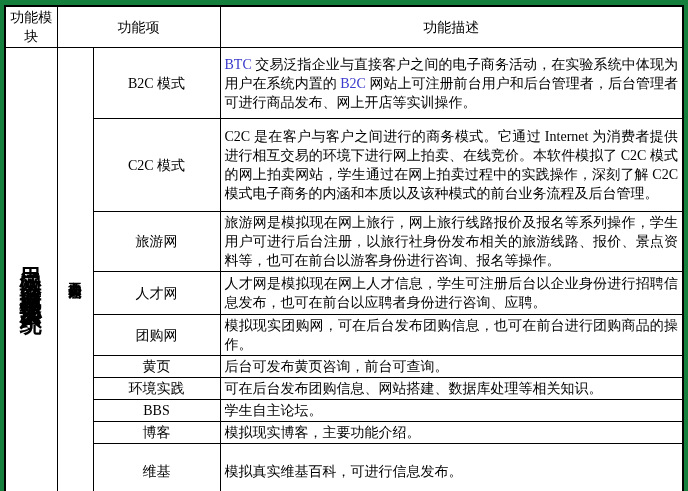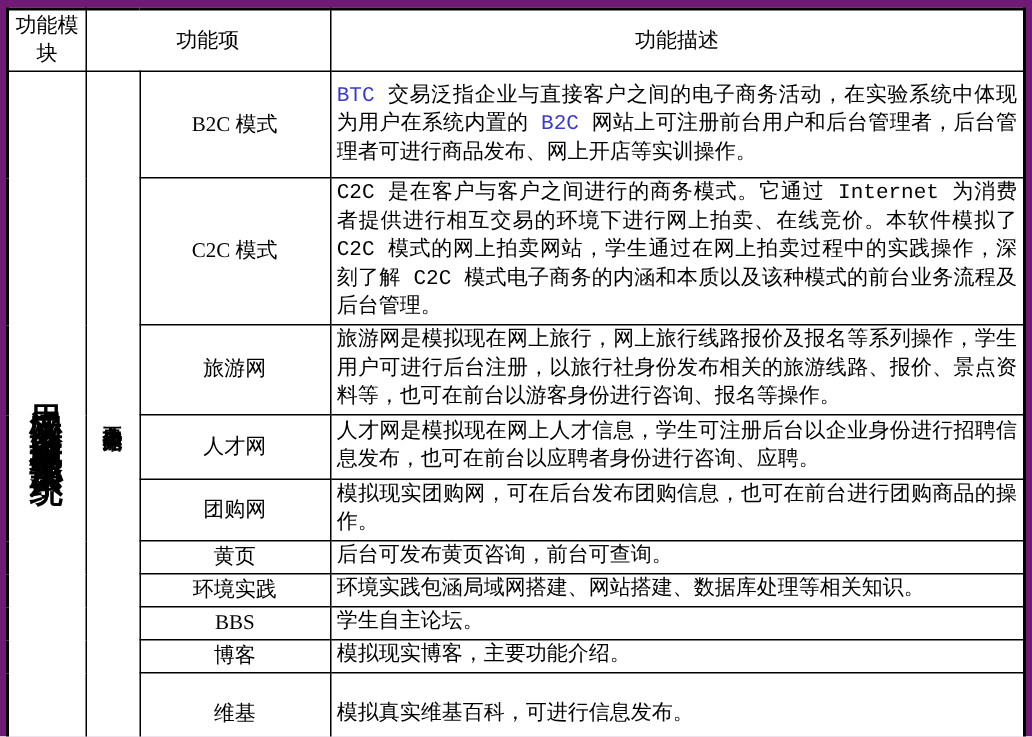--- a/index.html
+++ b/index.html
@@ -7,21 +7,21 @@
     padding: 0;
     background: #ffffff;
     font-family: "Liberation Serif", "DejaVu Serif", serif;
     color: #000000;
   }
   .page {
     width: 688px;
     height: 491px;
     box-sizing: border-box;
     padding: 5px 4px;
-    background: #701a75;
+    background: #15803d;
   }
   table.spec {
     border-collapse: collapse;
     width: 678px;
     table-layout: fixed;
     background: #ffffff;
   }
   table.spec td, table.spec th {
     border: 1px solid #000000;
     padding: 1px 4px;
@@ -36,21 +36,21 @@
   table.spec th { text-align: center; }
   .col-module { width: 52px; }
   .col-group  { width: 36px; }
   .col-item   { width: 127px; }
   .col-desc   { width: 463px; }
 
   .hdr { height: 30px; font-size: 14px; }
   .hdr-module { line-height: 16px; }
 
   .cell-item { text-align: center; }
-  .cell-desc { text-align: justify; font-family: Liberation Mono, monospace; }
+  .cell-desc { text-align: justify; }
 
   .vertical-wrap {
     display: flex;
     justify-content: center;
     align-items: center;
     height: 100%;
   }
   .vtext {
     writing-mode: vertical-lr;
     text-orientation: upright;
@@ -133,21 +133,21 @@
       <td class="cell-desc bold-desc">模拟现实团购网，可在后台发布团购信息，也可在前台进行团购商品的操作。</td>
     </tr>
 
     <tr class="r5">
       <td class="cell-item">黄页</td>
       <td class="cell-desc bold-desc">后台可发布黄页咨询，前台可查询。</td>
     </tr>
 
     <tr class="r6">
       <td class="cell-item">环境实践</td>
-      <td class="cell-desc bold-desc">环境实践包涵局域网搭建、网站搭建、数据库处理等相关知识。</td>
+      <td class="cell-desc bold-desc">可在后台发布团购信息、网站搭建、数据库处理等相关知识。</td>
     </tr>
 
     <tr class="r7">
       <td class="cell-item">BBS</td>
       <td class="cell-desc bold-desc">学生自主论坛。</td>
     </tr>
 
     <tr class="r8">
       <td class="cell-item">博客</td>
       <td class="cell-desc bold-desc">模拟现实博客，主要功能介绍。</td>

